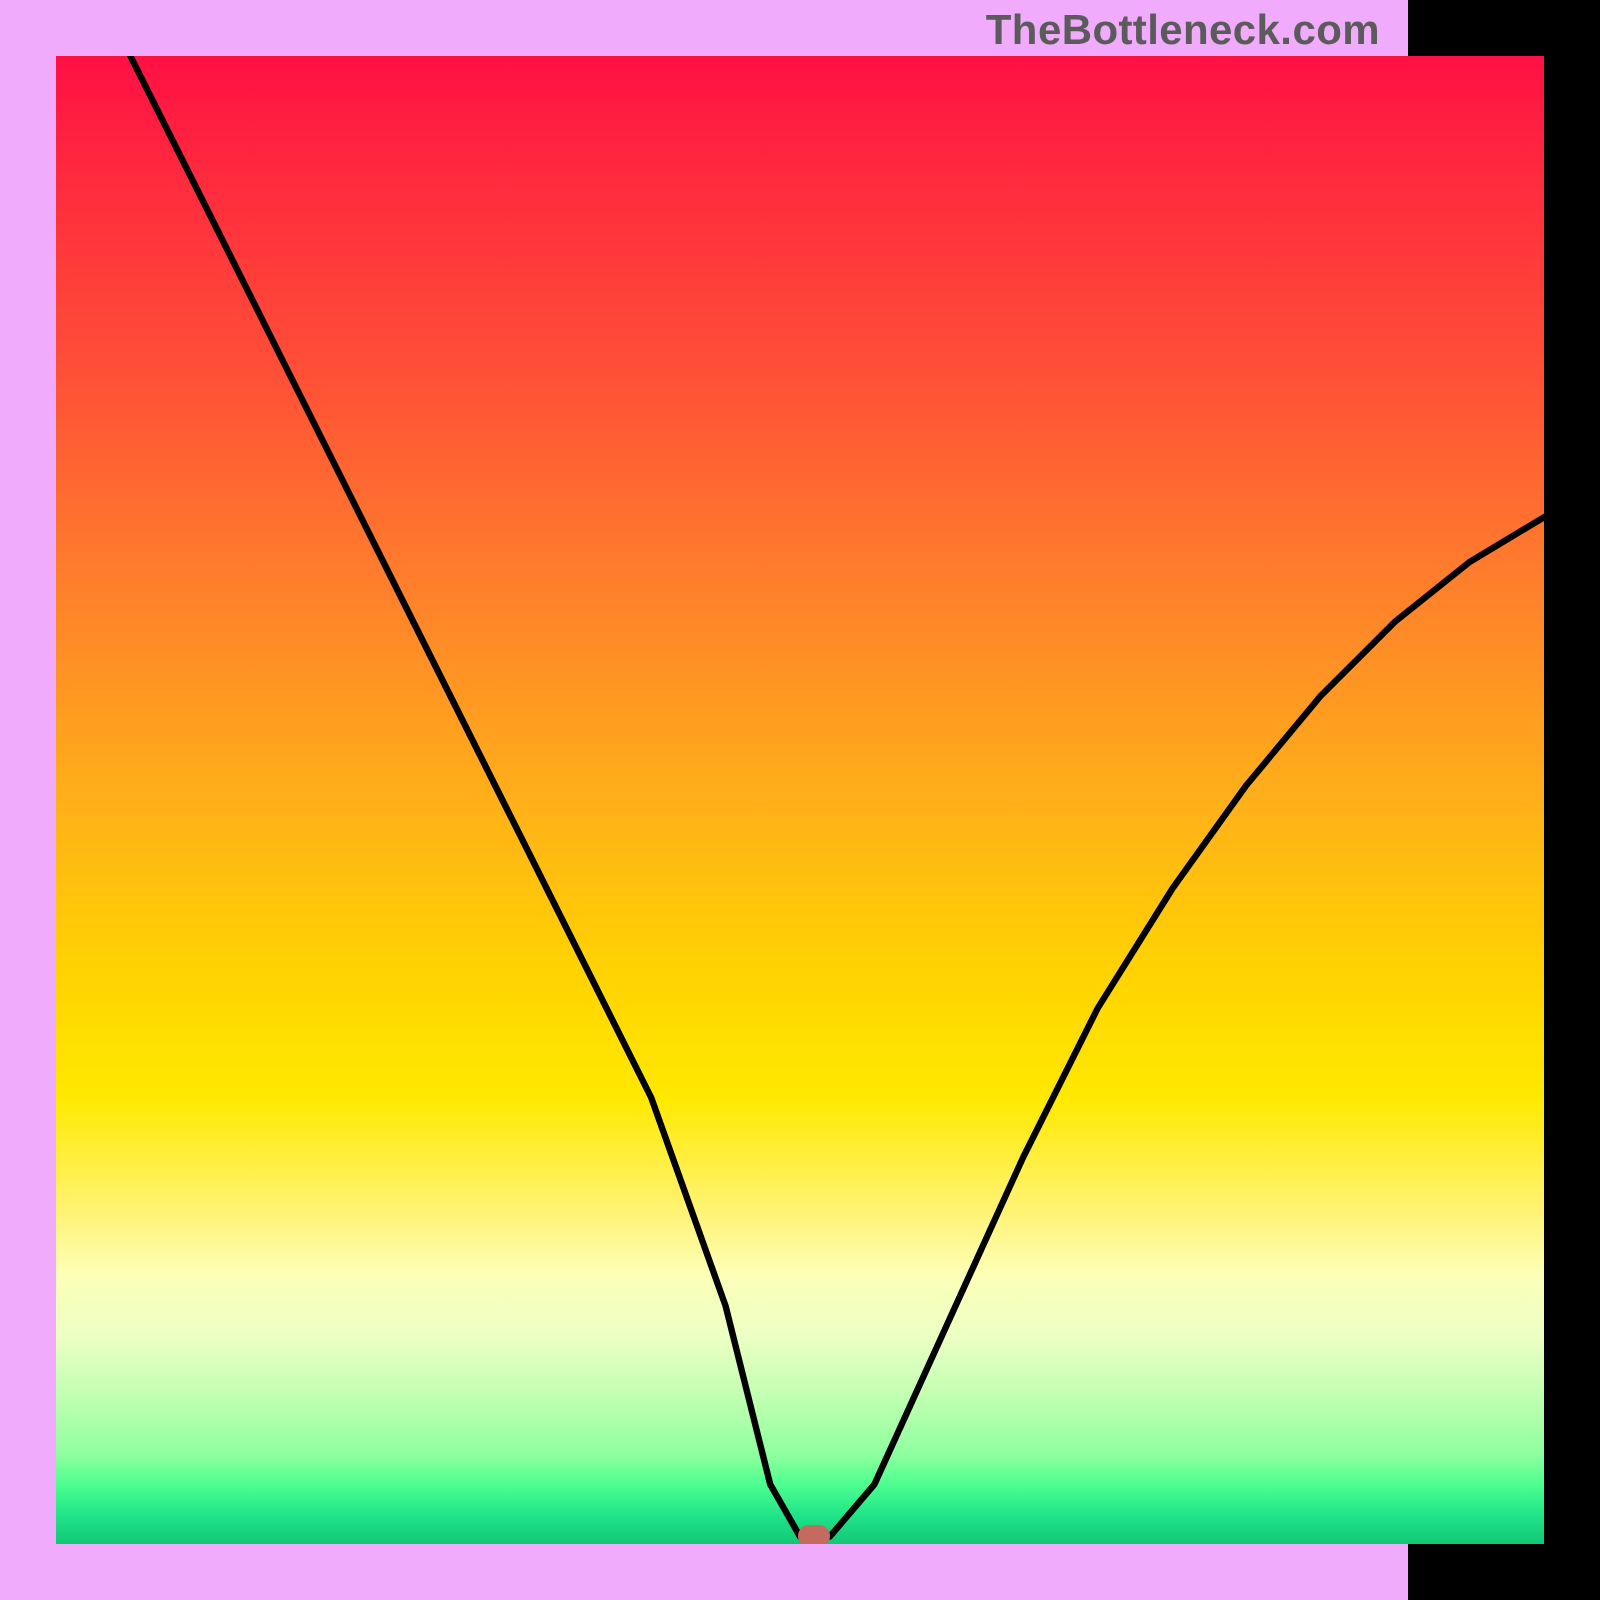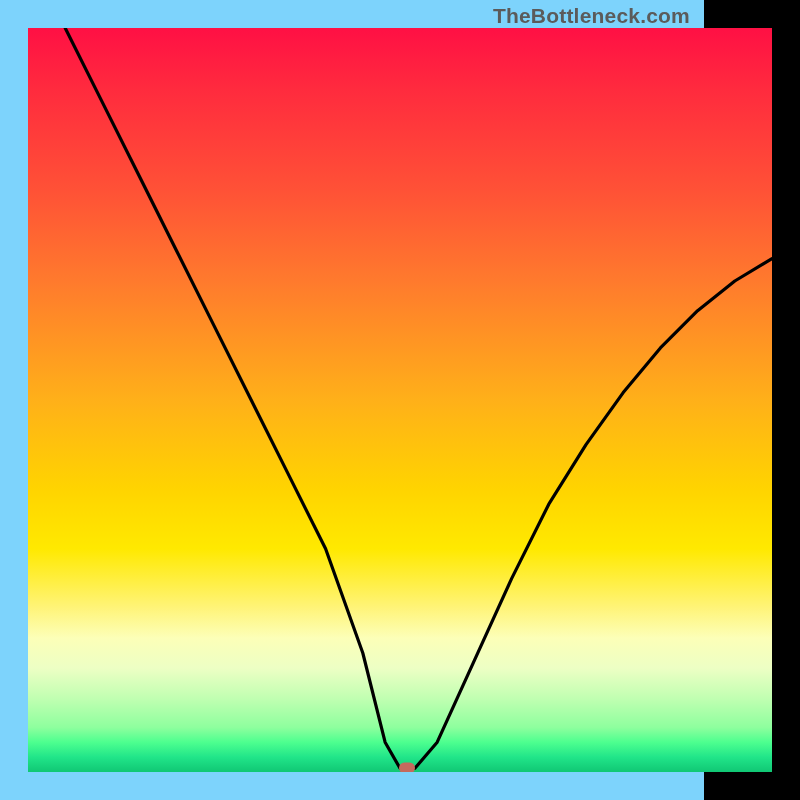--- a/index.html
+++ b/index.html
@@ -8,21 +8,21 @@
     width: 800px;
     height: 800px;
     background: #000;
     font-family: Arial, Helvetica, sans-serif;
     overflow: hidden;
   }
   .frame {
     position: relative;
     width: 704px;
     height: 800px;
-    background: #7dd3fc;
+    background: #f0abfc;
   }
   .watermark {
     position: absolute;
     top: 4px;
     right: 14px;
     color: #5b5b5b;
     font-size: 21px;
     font-weight: 600;
     letter-spacing: 0.2px;
   }

